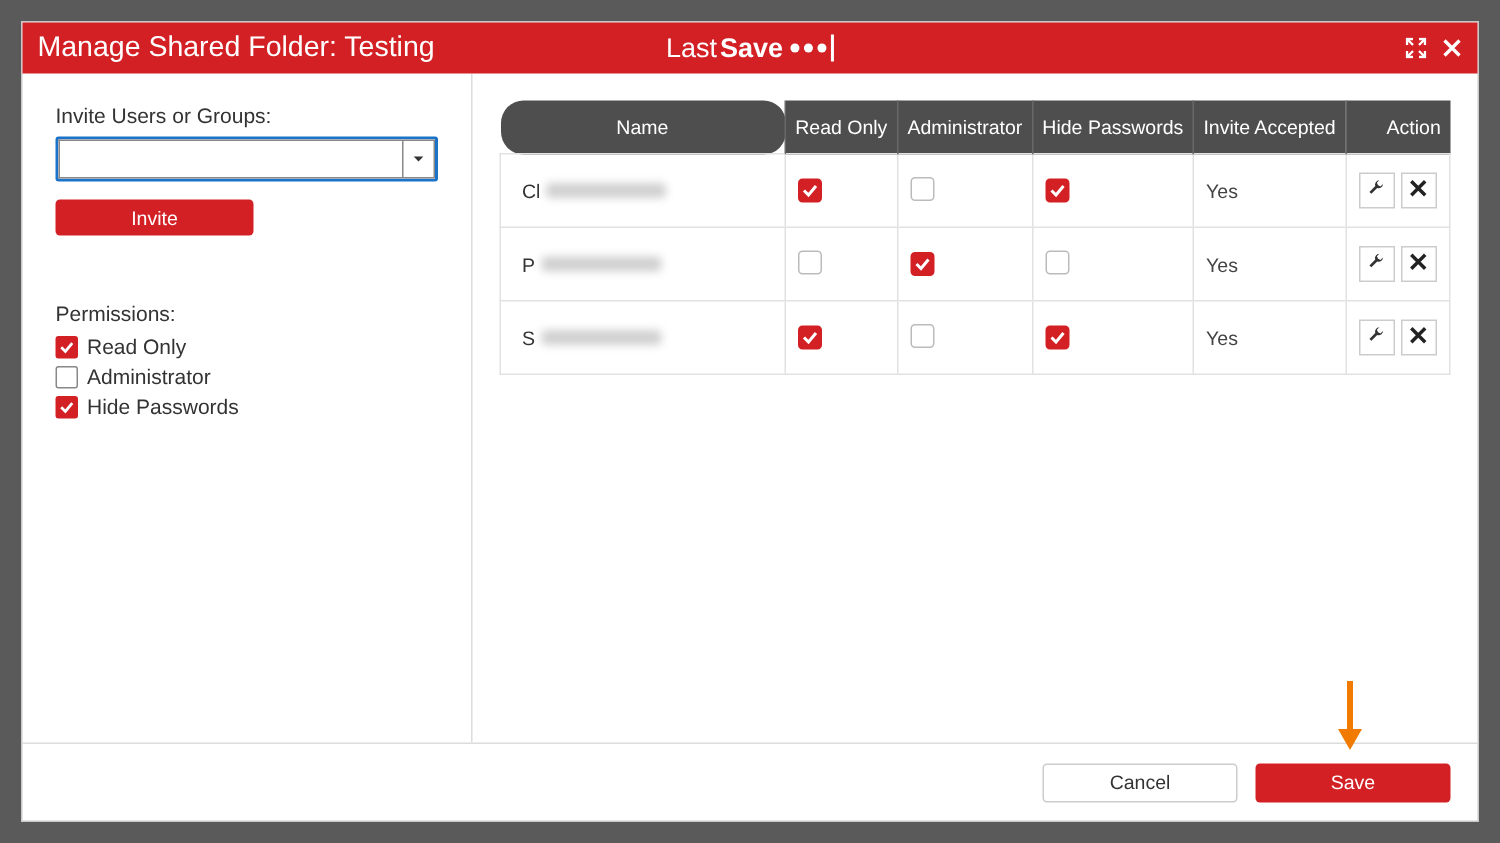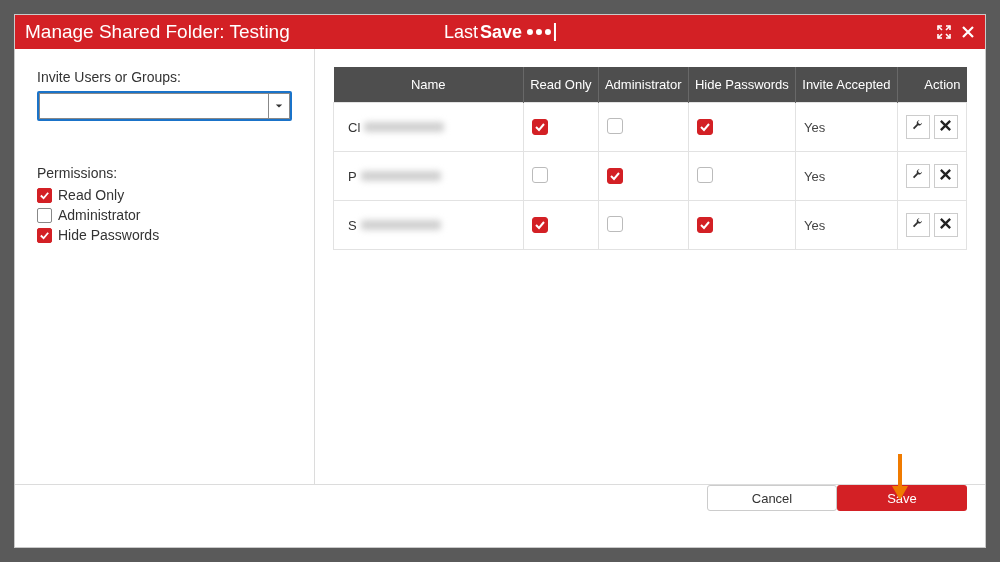--- a/index.html
+++ b/index.html
@@ -157,21 +157,21 @@
     }
     thead th {
       background: #4e4e4e;
       color: #fff;
       font-weight: 400;
       padding: 10px 6px;
       text-align: center;
       border-right: 1px solid #686868;
     }
     thead th:last-child { border-right: none; text-align: right; }
-    thead th:first-child { text-align: center; width: 190px; }
+    thead th:first-child { text-align: center; width: 190px; border-radius: 15px; }
     tbody td {
       border: 1px solid #e2e2e2;
       padding: 12px 8px;
       text-align: left;
       color: #444;
     }
     tbody td:first-child {
       text-align: left;
       padding-left: 14px;
       margin-top: 32px;
@@ -215,25 +215,26 @@
       background: #fff;
       display: inline-flex;
       align-items: center;
       justify-content: center;
       cursor: pointer;
     }
     .action-btn svg { width: 13px; height: 13px; }
 
     .footer {
       border-top: 1px solid #dcdcdc;
-      height: 63px;
-      display: flex;
-      align-items: flex-start;
+      height: 52px;
+      display: flex;
+      align-items: center;
       justify-content: flex-end;
       padding: 0 18px;
+      gap: 12px;
     }
     .btn-cancel {
       background: #fff;
       border: 1px solid #ccc;
       border-radius: 3px;
       width: 130px; height: 26px;
       font-size: 13px;
       color: #333;
       cursor: pointer;
     }
@@ -291,20 +292,21 @@
     <div class="sidebar">
       <div class="sidebar-label">Invite Users or Groups:</div>
       <div class="combo">
         <input type="text" value="" style="">
         <div class="dd">
           <svg viewBox="0 0 10 10">
               <path d="M1 3 L5 7 L9 3" fill="#333"></path>
             </svg>
         </div>
       </div>
+      <button class="invite-btn">Invite</button>
 
       <div class="perms-label">Permissions:</div>
 
       <div class="perm-row">
         <span class="chk checked">
           <svg viewBox="0 0 12 12">
               <path d="M2 6 L5 9 L10 3" stroke="#fff" stroke-width="2" fill="none"></path>
             </svg>
         </span>
         <span>Read Only</span>

